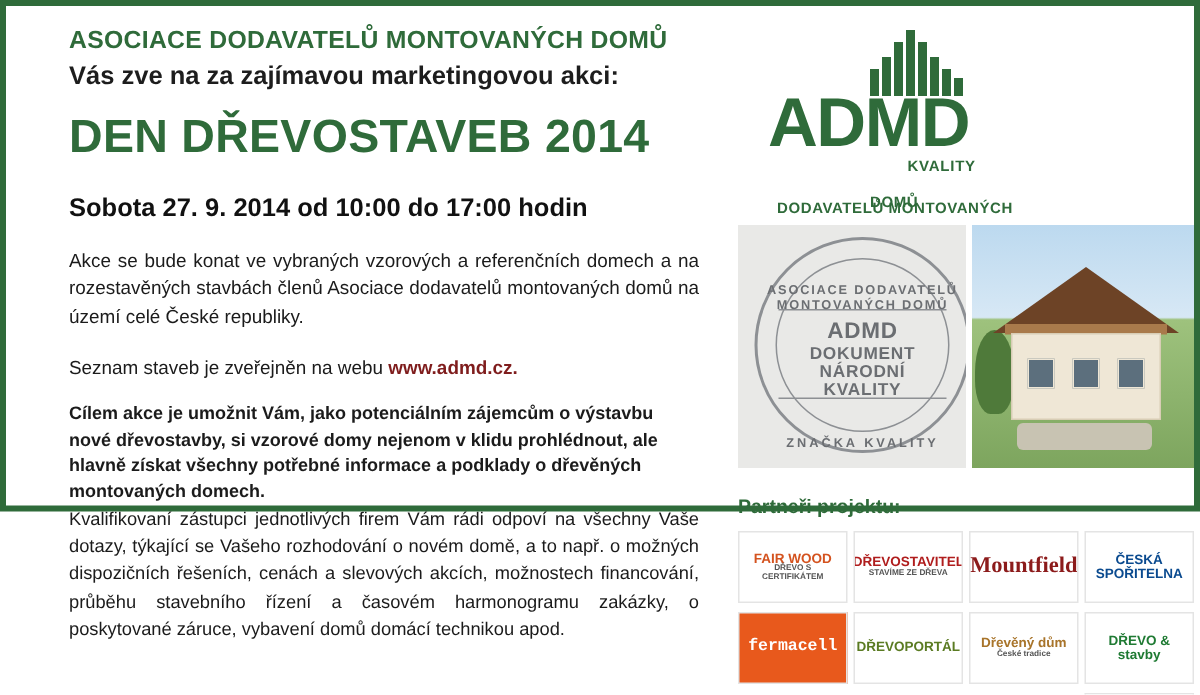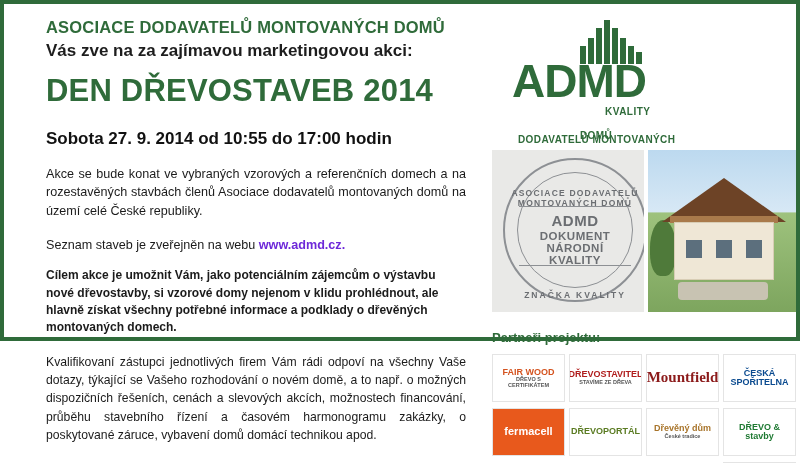--- a/index.html
+++ b/index.html
@@ -62,35 +62,34 @@
   .para {
     font-size: 12.6px;
     line-height: 1.45;
     color: #1b1b1b;
     margin-top: 16px;
   }
   .para.justify {
     text-align: justify;
   }
   .weblink {
-    color: #6d28d9;
+    color: #7f1d1d;
     font-weight: bold;
   }
   .bold-para {
     font-size: 12px;
     line-height: 1.45;
     font-weight: bold;
     color: #1b1b1b;
     margin-top: 13px;
   }
   .small-para {
     font-size: 12.2px;
     line-height: 1.5;
     color: #1b1b1b;
-    margin-top: 16px;
     text-align: justify;
   }
   
   .right {
     position: absolute;
     left: 488px;
     top: 10px;
     width: 304px;
     height: 445px;
   }
@@ -310,40 +309,40 @@
     font-weight: bold;
     line-height: 1.05;
     padding: 2px;
     box-sizing: border-box;
     overflow: hidden;
   }
   .p-fairwood { color: #d4531f; }
   .p-drevostavitel { color: #b01d1d; }
   .p-mountfield { color: #8c1b1b; font-family: "Liberation Serif", serif; font-size: 15px; }
   .p-sporitelna { color: #0a4a8f; }
-  .p-fermacell { background: #e8591c; color: #ffffff; font-size: 11px; }
+  .p-fermacell { background: #e8591c; color: #ffffff; font-size: 11px; font-family: Liberation Mono, monospace; }
   .p-drevoportal { color: #5a7b22; }
   .p-drevostavby { color: #a8742a; }
   .p-drevozl { color: #1f7a33; }
   .p-nsc { color: #173a6b; }
 </style>
 </head>
 <body>
 
 <div class="page">
 
   <div class="left">
 
     <div class="assoc-title">ASOCIACE DODAVATELŮ MONTOVANÝCH DOMŮ</div>
 
     <div class="invite-line">Vás zve na za zajímavou marketingovou akci:</div>
 
     <div class="main-title">DEN DŘEVOSTAVEB 2014</div>
 
-    <div class="date-line">Sobota 27. 9. 2014 od 10:55 do 17:00 hodin</div>
+    <div class="date-line">Sobota 27. 9. 2014 od 10:00 do 17:00 hodin</div>
 
     <div class="para justify">Akce se bude konat ve vybraných vzorových a referenčních domech a na rozestavěných stavbách členů Asociace dodavatelů montovaných domů na území celé České republiky.</div>
 
     <div class="para">
       <span>Seznam staveb je zveřejněn na webu </span><span class="weblink">www.admd.cz.</span>
     </div>
 
     <div class="bold-para">Cílem akce je umožnit Vám, jako potenciálním zájemcům o výstavbu nové dřevostavby, si vzorové domy nejenom v klidu prohlédnout, ale hlavně získat všechny potřebné informace a podklady o dřevěných montovaných domech.</div>
 
     <div class="small-para">Kvalifikovaní zástupci jednotlivých firem Vám rádi odpoví na všechny Vaše dotazy, týkající se Vašeho rozhodování o novém domě, a to např. o možných dispozičních řešeních, cenách a slevových akcích, možnostech financování, průběhu stavebního řízení a časovém harmonogramu zakázky, o poskytované záruce, vybavení domů domácí technikou apod.</div>

